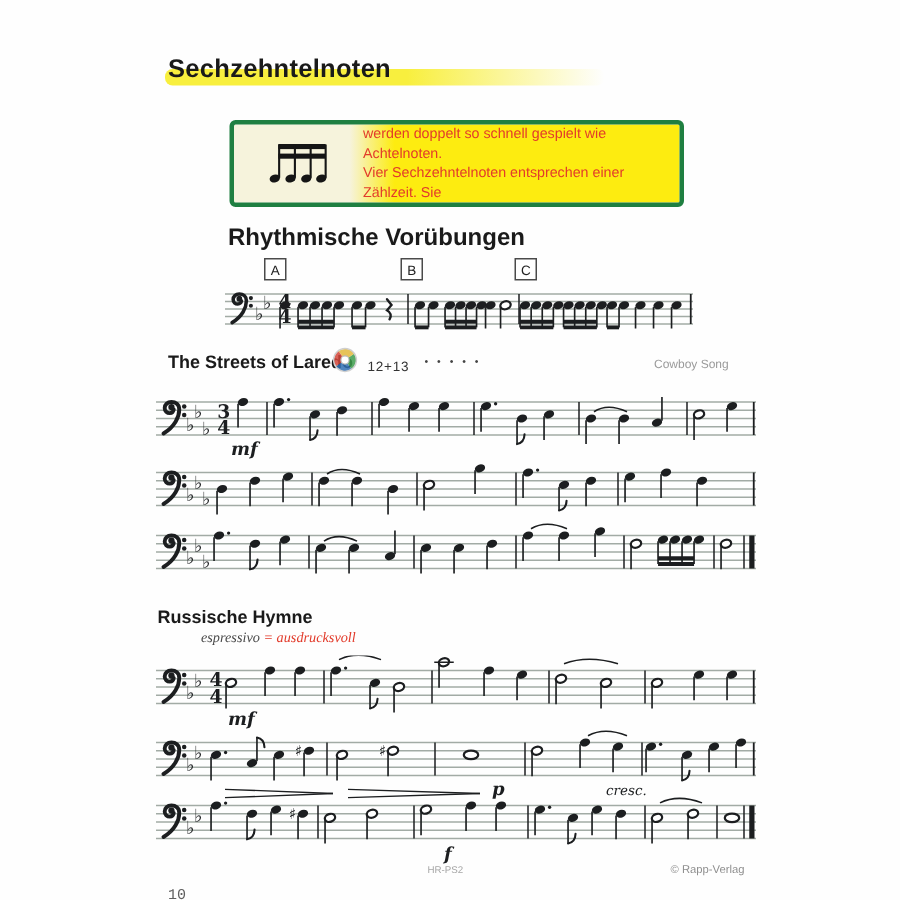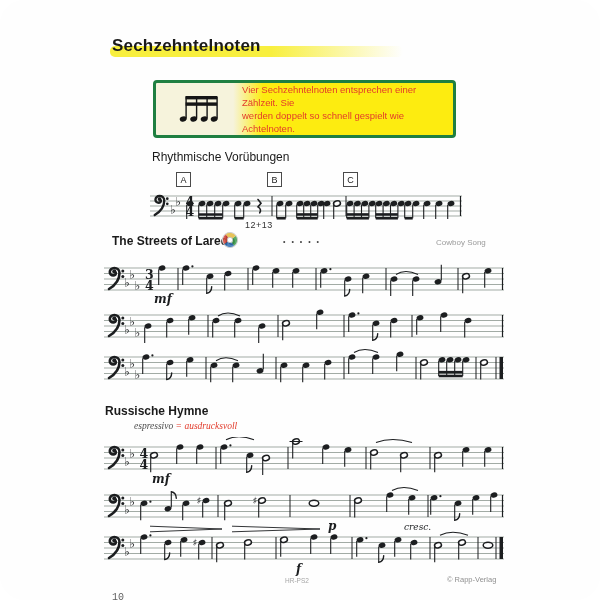--- a/index.html
+++ b/index.html
@@ -1,26 +1,26 @@
 <!DOCTYPE html>
 <html><head>
 <meta charset="utf-8">
 <style>
   html,body{margin:0;padding:0;background:#ffffff;}
   .page{position:relative;width:600px;height:600px;background:#fefefe;overflow:hidden;
-        font-family:"Liberation Sans",sans-serif;color:#1a1a1a;border-radius:24px;}
+        font-family:"Liberation Sans",sans-serif;color:#1a1a1a;}
   .page-title{position:absolute;left:112px;top:36px;font-size:17px;font-weight:600;
               letter-spacing:.2px;z-index:2;}
   .title-highlight{position:absolute;left:110px;top:46px;width:293px;height:11px;
               border-radius:5px;z-index:1;}
   .info-box{position:absolute;left:153px;top:80px;width:303px;height:58px;box-sizing:border-box;
             border:3px solid #1f7f41;border-radius:4px;display:flex;align-items:center;}
   .info-icon{width:86px;display:flex;justify-content:center;align-items:center;}
   .info-text{flex:1;font-size:9.5px;line-height:13px;padding-right:8px;}
-  .h-section{position:absolute;font-weight:400;font-size:12px;text-align:center;}
+  .h-section{position:absolute;font-weight:700;font-size:16px;text-align:center;}
   .mark-box{position:absolute;width:13px;height:13px;border:1px solid #4a4a4a;font-size:9px;
             display:flex;align-items:center;justify-content:center;background:#fff;color:#222;}
   .song-head{position:absolute;font-weight:700;font-size:12px;}
   .small-gray{position:absolute;color:#9a9a9a;font-size:8px;}
   .cd-wrap{position:absolute;width:18px;height:18px;}
   .tracks{position:absolute;font-size:9px;color:#333;letter-spacing:.5px;}
   .count-dots{position:absolute;font-size:7px;color:#444;letter-spacing:2px;}
   .espr{position:absolute;font-size:9.5px;font-style:italic;font-family:"Liberation Serif",serif;}
   .espr .term{color:#4a4a4a;}
   .espr .red{font-style:italic;}
@@ -44,41 +44,41 @@
         <line x1="20.6" y1="3.4" x2="20.6" y2="25.5" stroke="#151515" stroke-width="1.4"></line>
         <line x1="31.1" y1="3.4" x2="31.1" y2="25.5" stroke="#151515" stroke-width="1.4"></line>
         <line x1="41.1" y1="3.4" x2="41.1" y2="25.5" stroke="#151515" stroke-width="1.4"></line>
         <ellipse cx="7.2" cy="26" rx="3.5" ry="2.6" fill="#151515" transform="rotate(-16 7.2 26)"></ellipse>
         <ellipse cx="17.7" cy="26" rx="3.5" ry="2.6" fill="#151515" transform="rotate(-16 17.7 26)"></ellipse>
         <ellipse cx="28.2" cy="26" rx="3.5" ry="2.6" fill="#151515" transform="rotate(-16 28.2 26)"></ellipse>
         <ellipse cx="38.2" cy="26" rx="3.5" ry="2.6" fill="#151515" transform="rotate(-16 38.2 26)"></ellipse>
       </svg>
     </div>
     <div class="info-text" style="color: rgb(226, 59, 43);">
+      <div>werden doppelt so schnell gespielt wie Achtelnoten.</div>
       <div>Vier Sechzehntelnoten entsprechen einer Zählzeit. Sie</div>
-      <div>werden doppelt so schnell gespielt wie Achtelnoten.</div>
     </div>
   </div>
 
   <div class="h-section" style="left:152px;top:150px;">Rhythmische Vorübungen</div>
 
   <div class="mark-box" style="left:176px;top:172px;">A</div>
   <div class="mark-box" style="left:267px;top:172px;">B</div>
   <div class="mark-box" style="left:343px;top:172px;">C</div>
 
   <div class="song-head" style="left:112px;top:234px;">The Streets of Laredo</div>
   <div class="cd-wrap" style="left:221px;top:231px;" id="cd-icon"><svg width="18" height="18" viewBox="0 0 18 18">
         <path d="M9,9 L15.06172512773854,4.755534371002259 A7.4,7.4 0 0 1 13.244465628997741,15.06172512773854 Z" fill="#3e9e4e" opacity="0.85"></path>
         <path d="M9,9 L13.244465628997741,15.06172512773854 A7.4,7.4 0 0 1 2.938274872261462,13.244465628997744 Z" fill="#2f6fb3" opacity="0.85"></path>
         <path d="M9,9 L2.938274872261462,13.244465628997744 A7.4,7.4 0 0 1 4.755534371002256,2.938274872261462 Z" fill="#d2453a" opacity="0.85"></path>
         <path d="M9,9 L4.755534371002256,2.938274872261462 A7.4,7.4 0 0 1 15.061725127738537,4.7555343710022555 Z" fill="#e3b93c" opacity="0.85"></path>
         <circle cx="9" cy="9" r="7.6" fill="none" stroke="#cfcfcf" stroke-width="1"></circle>
         <circle cx="9" cy="9" r="2.7" fill="#ffffff" stroke="#bbbbbb" stroke-width="0.8"></circle>
       </svg></div>
-  <div class="tracks" style="left:245px;top:220px;">12+13</div>
+  <div class="tracks" style="left:245px;top:239px;">12+13</div>
   <div class="count-dots" style="left:283px;top:238px;">• • • • •</div>
   <div class="small-gray" style="left:436px;top:238px;">Cowboy Song</div>
 
   <div class="song-head" style="left:105px;top:404px;">Russische Hymne</div>
   <div class="espr" style="left:134px;top:421px;">
     <span class="term">espressivo</span>
     <span class="red" style="color: rgb(226, 59, 43);">=</span>
     <span class="red" style="color: rgb(226, 59, 43); margin-top: 34px;">ausdrucksvoll</span>
   </div>
 

